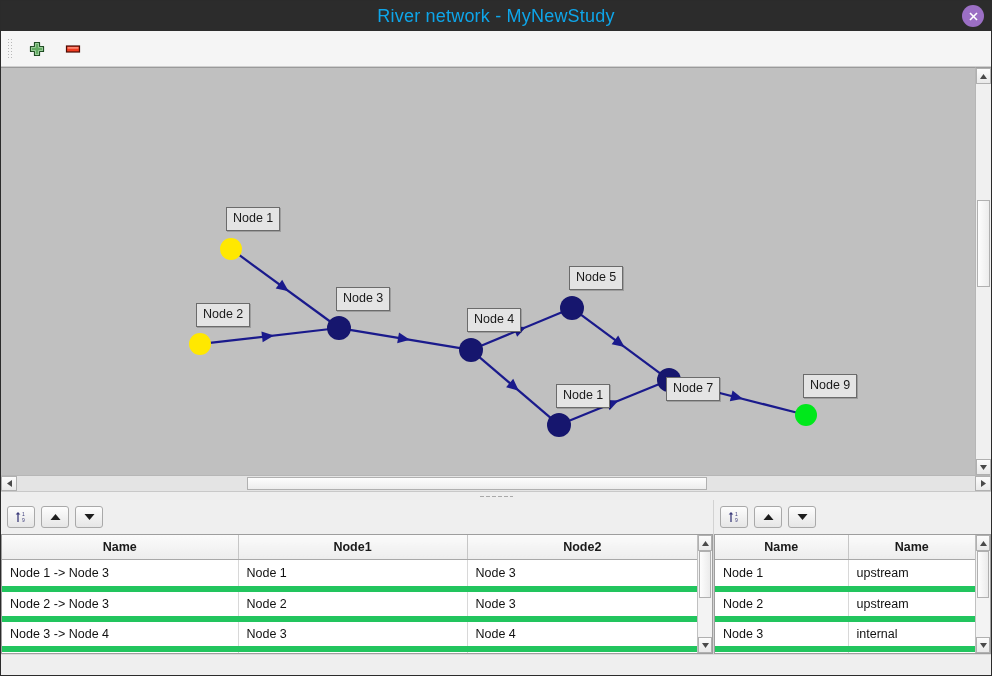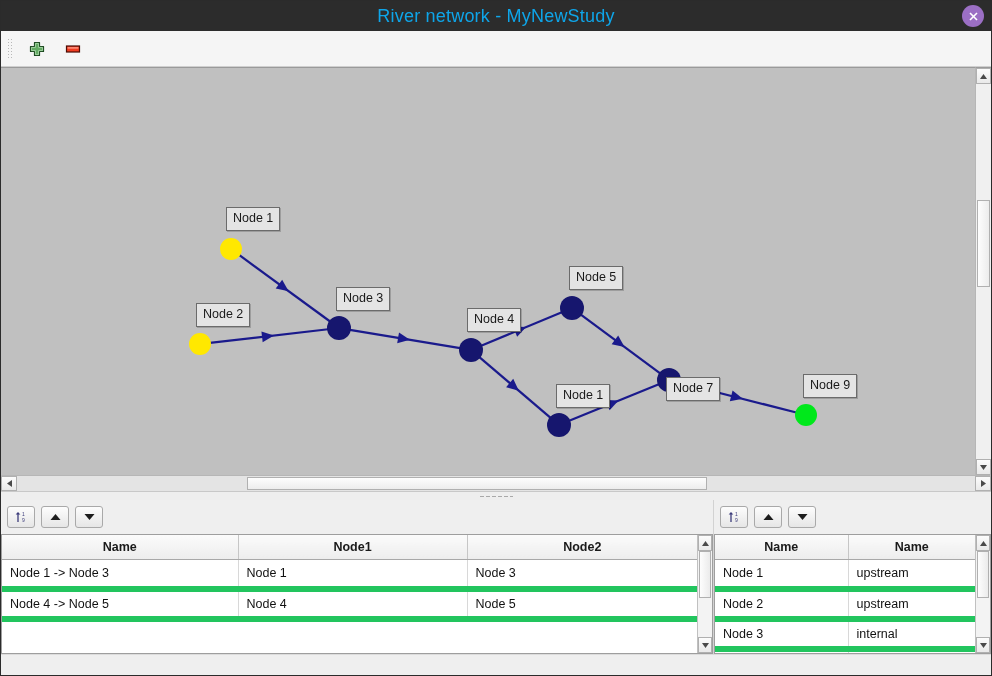--- a/index.html
+++ b/index.html
@@ -388,20 +388,30 @@
                   <th style="width: auto;">Node2</th>
                 </tr>
               </thead>
             <tbody id="reaches-body">
                 <tr>
                   <td>Node 1 -&gt; Node 3</td>
                   <td>Node 1</td>
                   <td>Node 3</td>
                 </tr>
                 <tr>
+                  <td>Node 2 -&gt; Node 3</td>
+                  <td>Node 2</td>
+                  <td>Node 3</td>
+                </tr>
+                <tr>
+                  <td>Node 3 -&gt; Node 4</td>
+                  <td>Node 3</td>
+                  <td>Node 4</td>
+                </tr>
+                <tr>
                   <td>Node 4 -&gt; Node 5</td>
                   <td>Node 4</td>
                   <td>Node 5</td>
                 </tr>
               </tbody>
           </table>
         </div>
         <div class="tbl-vscroll">
           <div class="sb-btn">
             <svg width="7" height="5" viewBox="0 0 7 5">

